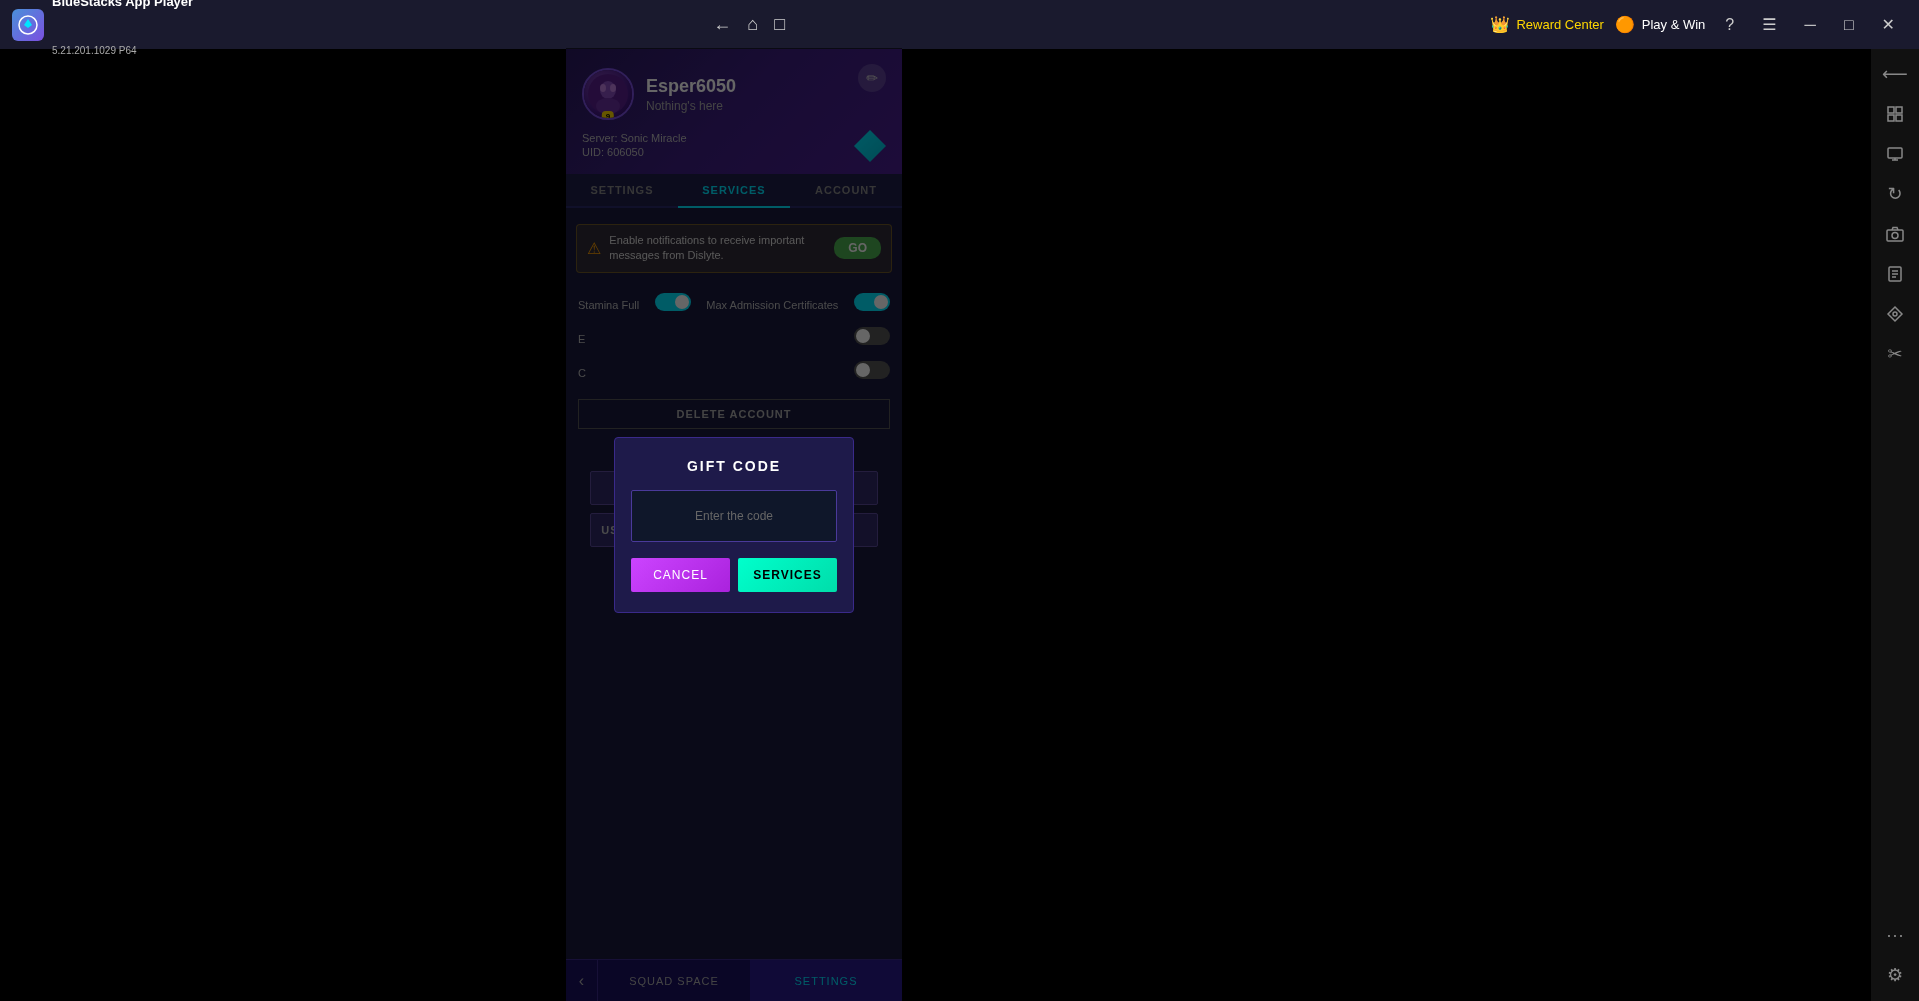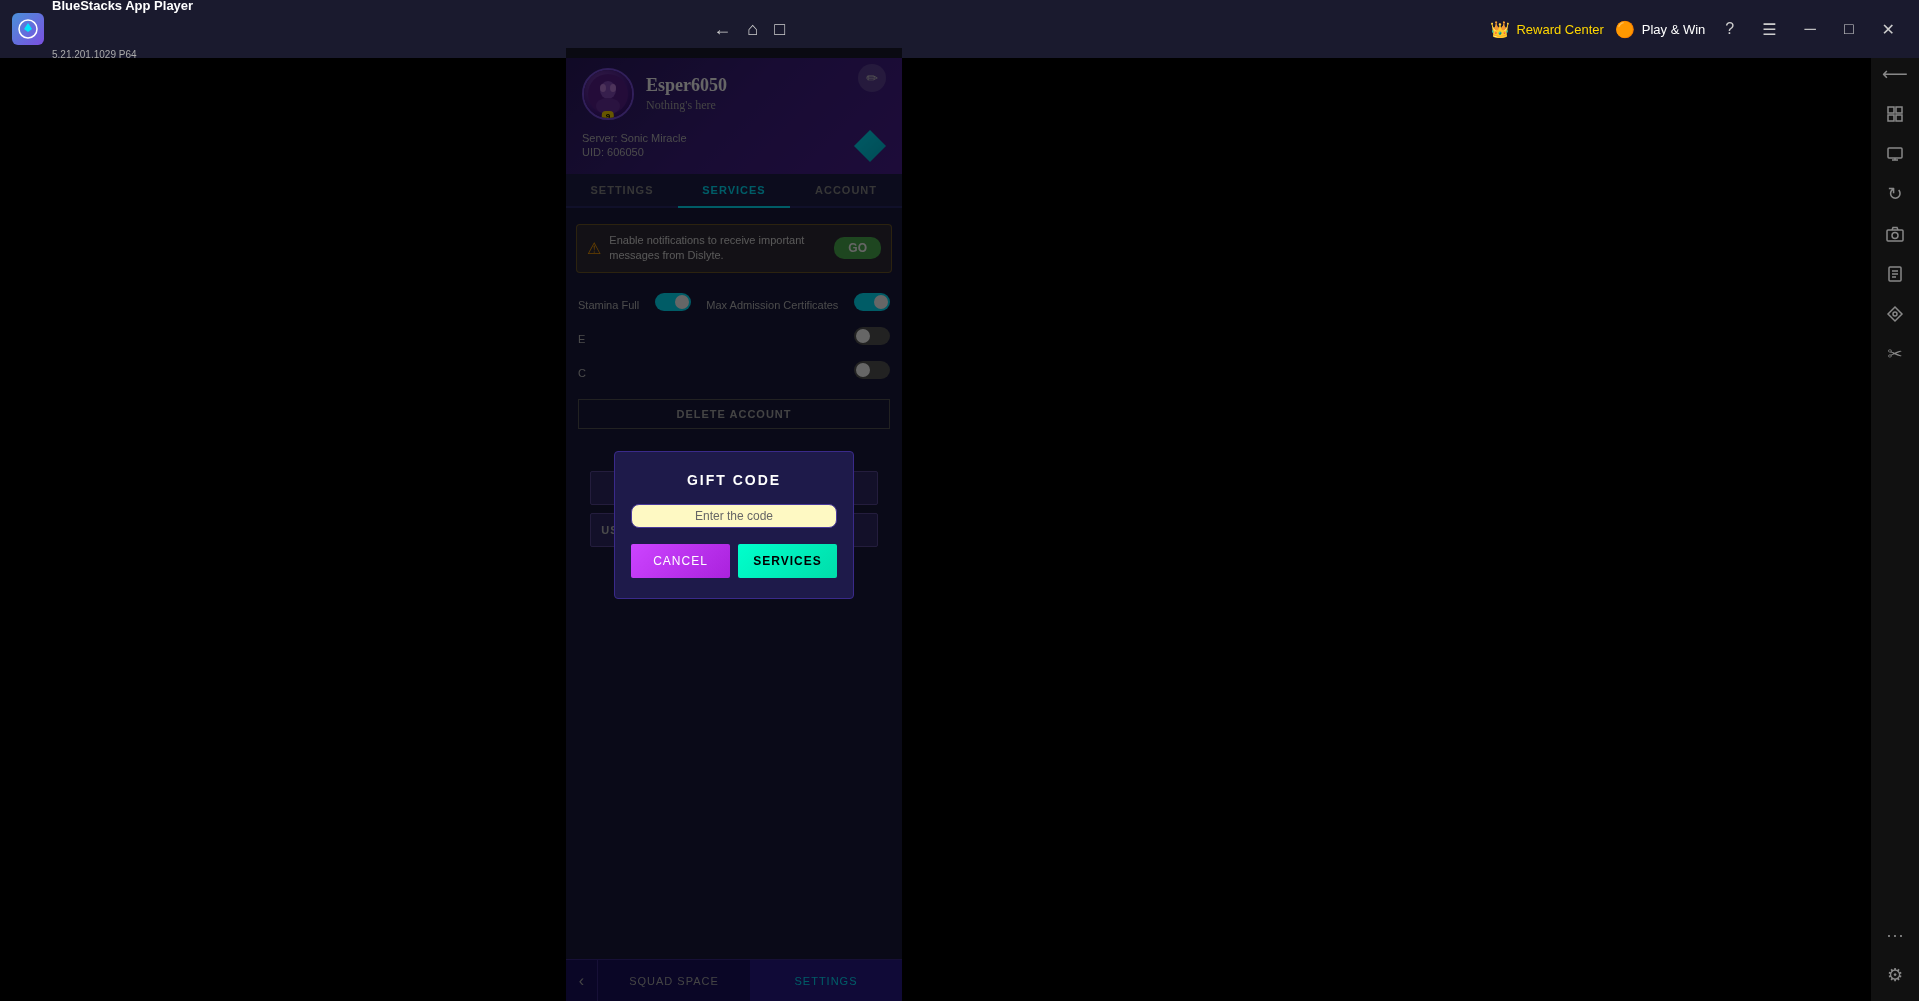--- a/index.html
+++ b/index.html
@@ -9,21 +9,21 @@
       background: #000;
       font-family: Arial, sans-serif;
       overflow: hidden;
       position: relative;
     }
 
     
     .title-bar {
       position: absolute;
       top: 0; left: 0; right: 0;
-      height: 58px;
+      height: 49px;
       background: #1a1a2e;
       display: flex;
       align-items: center;
       z-index: 100;
     }
     .title-bar-left {
       display: flex;
       align-items: center;
       padding: 0 12px;
       gap: 8px;
@@ -164,21 +164,21 @@
       position: absolute;
       bottom: -4px; left: 50%;
       transform: translateX(-50%);
       background: #ffd700;
       color: #000;
       font-size: 8px;
       padding: 1px 4px;
       border-radius: 4px;
       font-weight: bold;
     }
-    .profile-info { flex: 1; font-family: Liberation Serif, serif; }
+    .profile-info { flex: 1; }
     .username {
       color: #fff;
       font-size: 18px;
       font-weight: bold;
     }
     .profile-desc {
       color: #aaa;
       font-size: 12px;
       margin-top: 2px;
     }
@@ -401,28 +401,28 @@
     .modal-title {
       color: #fff;
       font-size: 14px;
       font-weight: bold;
       letter-spacing: 2px;
       text-align: center;
       margin-bottom: 16px;
     }
     .modal-input {
       width: 100%;
-      background: #fef9c3;
+      background: #0f172a;
       border: 1px solid #4a3a9a;
       color: #888;
-      padding: 4px 12px;
+      padding: 18px 12px;
       font-size: 12px;
       text-align: center;
       outline: none;
-      border-radius: 8px;
+      border-radius: 2px;
       margin-bottom: 16px;
     }
     .modal-input::placeholder { color: #666; }
     .modal-buttons {
       display: flex;
       gap: 8px;
     }
     .modal-cancel-btn {
       flex: 1;
       background: linear-gradient(135deg, #cc44ff, #aa22dd);

